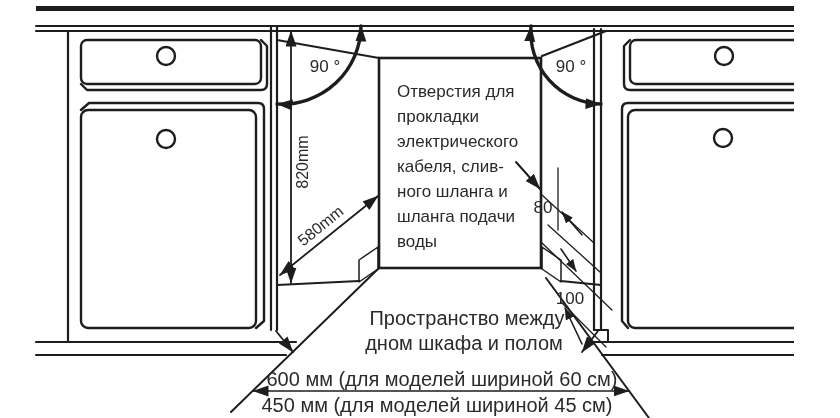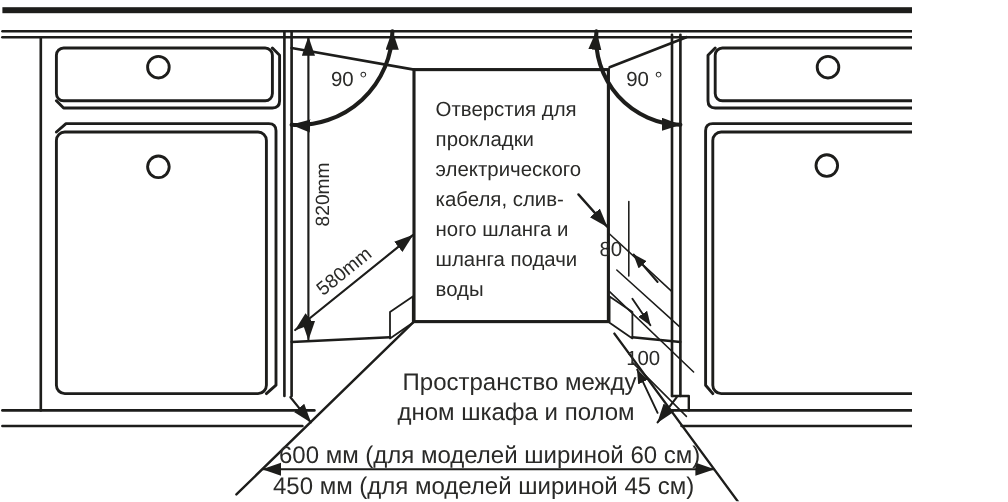--- a/index.html
+++ b/index.html
@@ -1,17 +1,17 @@
 <!DOCTYPE html>
 <html style="--line: #1d1d1b; --text: #2a2a28; --gray: #b4b6b8; --bg: #ffffff;"><head>
 <meta charset="utf-8">
 <style>
   :root { --line:#1d1d1b; --text:#2a2a28; --gray:#b4b6b8; --bg:#ffffff; }
   html,body { margin:0; padding:0; background:var(--bg); }
-  .stage { width:760px; height:418px; position:relative; background:var(--bg); overflow:hidden; }
+  .stage { width:760px; height:418px; position:relative; background:var(--bg); overflow:hidden;padding-left:34px; }
   svg text { font-family:"Liberation Sans","DejaVu Sans",sans-serif; fill:var(--text); }
   .ln   { stroke:var(--line); fill:none; stroke-linecap:round; stroke-linejoin:round; }
   .face { stroke:var(--line); fill:#fff; }
   .thin { stroke-width:1.3; }
   .dim  { stroke-width:1.8; }
   .med  { stroke-width:2.2; }
   .bold { stroke-width:2.4; }
   .wall { stroke-width:2.6; }
   .arc  { stroke-width:3.4; }
   .fs16 { font-size:16px; }

